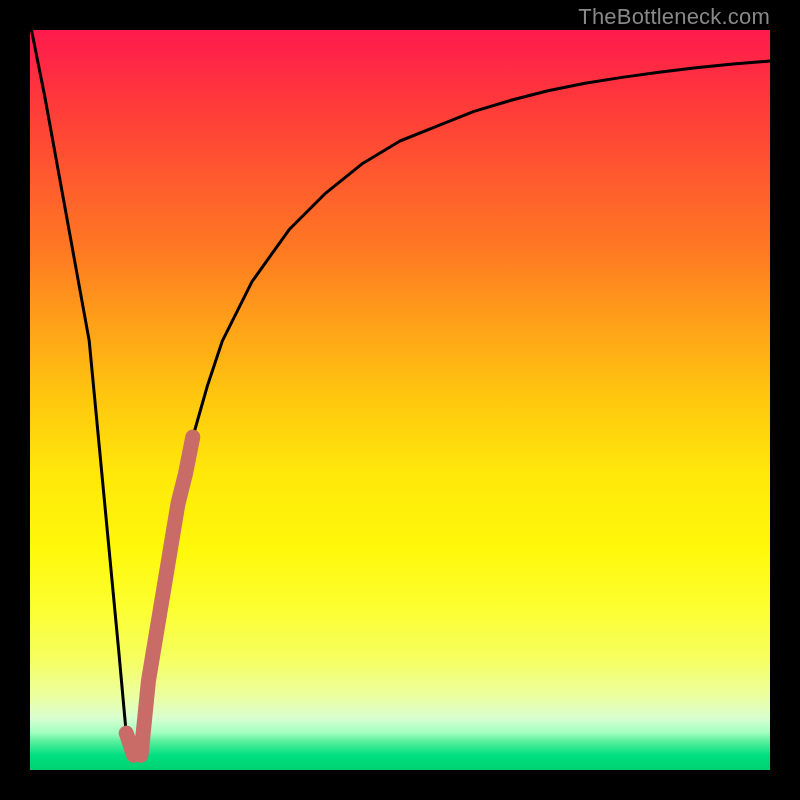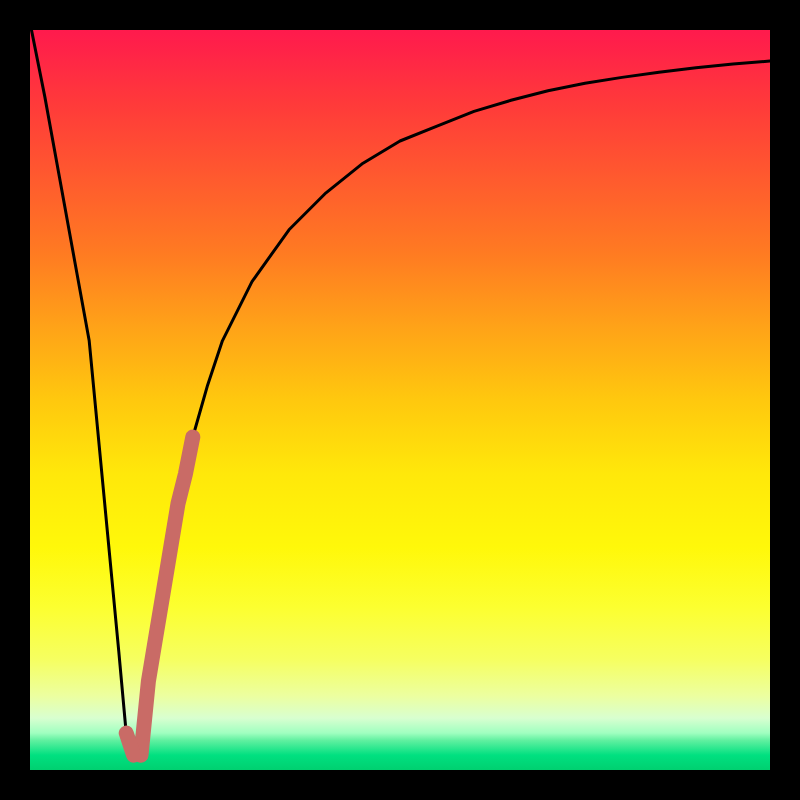--- a/index.html
+++ b/index.html
@@ -69,20 +69,21 @@
     font-size: 22px;
     color: #888;
     letter-spacing: 0.2px;
   }
 </style>
 </head>
 <body>
 
 <div class="frame">
 
+  <div class="watermark">TheBottleneck.com</div>
 
   <div class="plot">
     <div class="gradient"></div>
 
     <svg class="curve-svg" viewBox="0 0 740 740" preserveAspectRatio="none">
       <path fill="none" stroke="#000" stroke-width="3" stroke-linejoin="round" stroke-linecap="round" d="M0.00 -7.40 L14.80 66.60 L29.60 148.00 L44.40 229.40 L59.20 310.80 L74.00 466.20 L88.80 621.60 L96.20 703.00 L103.60 725.20 L118.40 651.20 L133.20 562.40 L148.00 473.60 L162.80 407.00 L177.60 355.20 L192.40 310.80 L222.00 251.60 L259.00 199.80 L296.00 162.80 L333.00 133.20 L370.00 111.00 L407.00 96.20 L444.00 81.40 L481.00 70.30 L518.00 60.68 L555.00 53.28 L592.00 47.36 L629.00 42.18 L666.00 37.74 L703.00 34.04 L740.00 31.08"></path>
       <path fill="none" stroke="#c96b66" stroke-width="15" stroke-linecap="round" d="M111.00 725.20 L118.40 651.20 L125.80 606.80 L133.20 562.40 L140.60 518.00 L148.00 473.60 L155.40 444.00 L162.80 407.00"></path>
       <path fill="none" stroke="#c96b66" stroke-width="15" stroke-linecap="round" d="M96.20 703.00 L103.60 725.20"></path>
     </svg>
   </div>

